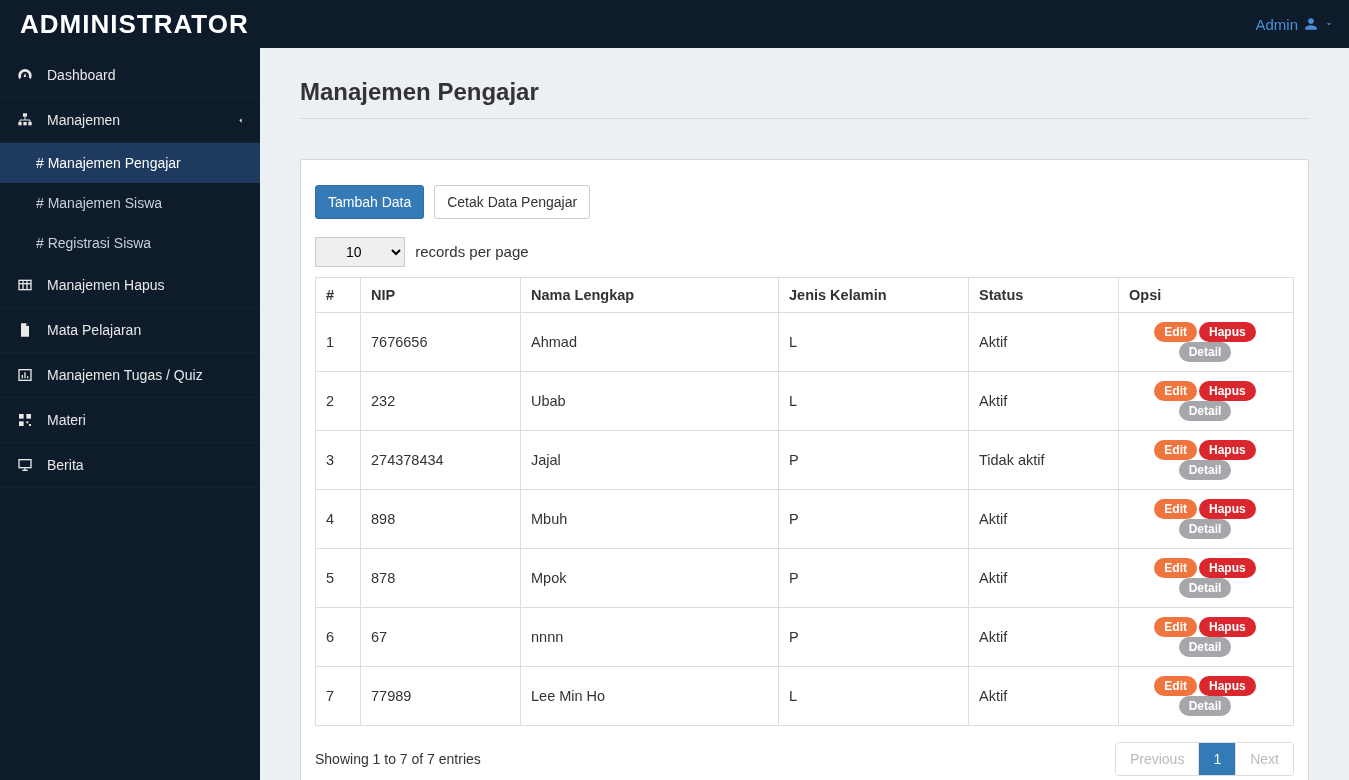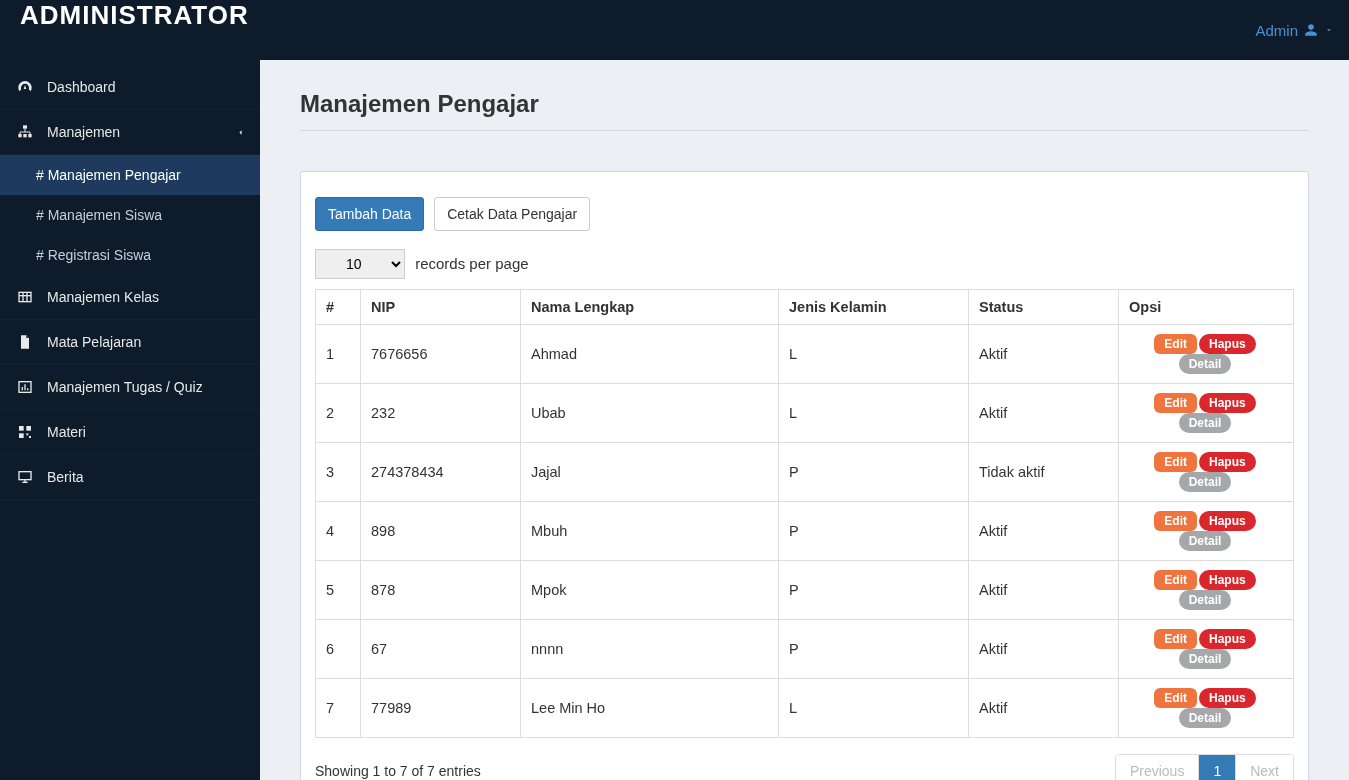--- a/index.html
+++ b/index.html
@@ -3,24 +3,25 @@
 <meta charset="utf-8">
 <style>
   * { box-sizing: border-box; margin: 0; padding: 0; }
   body {
     font-family: "Helvetica Neue", Helvetica, Arial, sans-serif;
     font-size: 14px;
     color: #333;
     background: #ecf0f5;
   }
   .topbar {
-    height: 60px;
+    height: 48px;
     background: #0d1b2a;
     color: #fff;
     display: flex;
+    align-items: center;
     justify-content: space-between;
     padding: 0 15px;
   }
   .brand {
     font-size: 26px;
     font-weight: 700;
     letter-spacing: 1px;
     margin-left: 5px;
   }
   .user-dropdown {
@@ -143,21 +144,21 @@
   .badge {
     display: inline-block;
     padding: 3px 10px;
     border-radius: 10px;
     color: #fff;
     font-size: 12px;
     font-weight: 600;
     cursor: pointer;
     margin-right: 2px;
   }
-  .badge-orange { background: #f0743e; border-radius: 6px; }
+  .badge-orange { background: #f0743e; }
   .badge-red { background: #d9272d; }
   .badge-gray { background: #a5a7aa; }
   .datatable-bottom {
     display: flex;
     justify-content: space-between;
     align-items: center;
     margin-top: 16px;
   }
   .pagination {
     display: flex;
@@ -232,21 +233,21 @@
     </div>
     <div class="sidebar-item">
       <span class="icon">
         <svg width="16" height="16" viewBox="0 0 24 24" fill="none" stroke="#e8e8e8" stroke-width="2">
             <rect x="3" y="5" width="18" height="14"></rect>
             <line x1="3" y1="10" x2="21" y2="10"></line>
             <line x1="9" y1="5" x2="9" y2="19"></line>
             <line x1="15" y1="5" x2="15" y2="19"></line>
           </svg>
       </span>
-      <span>Manajemen Kelas</span>
+      <span>Manajemen Hapus</span>
     </div>
     <div class="sidebar-item">
       <span class="icon">
         <svg width="16" height="16" viewBox="0 0 24 24" fill="#e8e8e8">
             <path d="M6 2h8l4 4v16H6z"></path>
             <path d="M14 2v4h4" fill="#0d1b2a"></path>
           </svg>
       </span>
       <span>Mata Pelajaran</span>
     </div>

